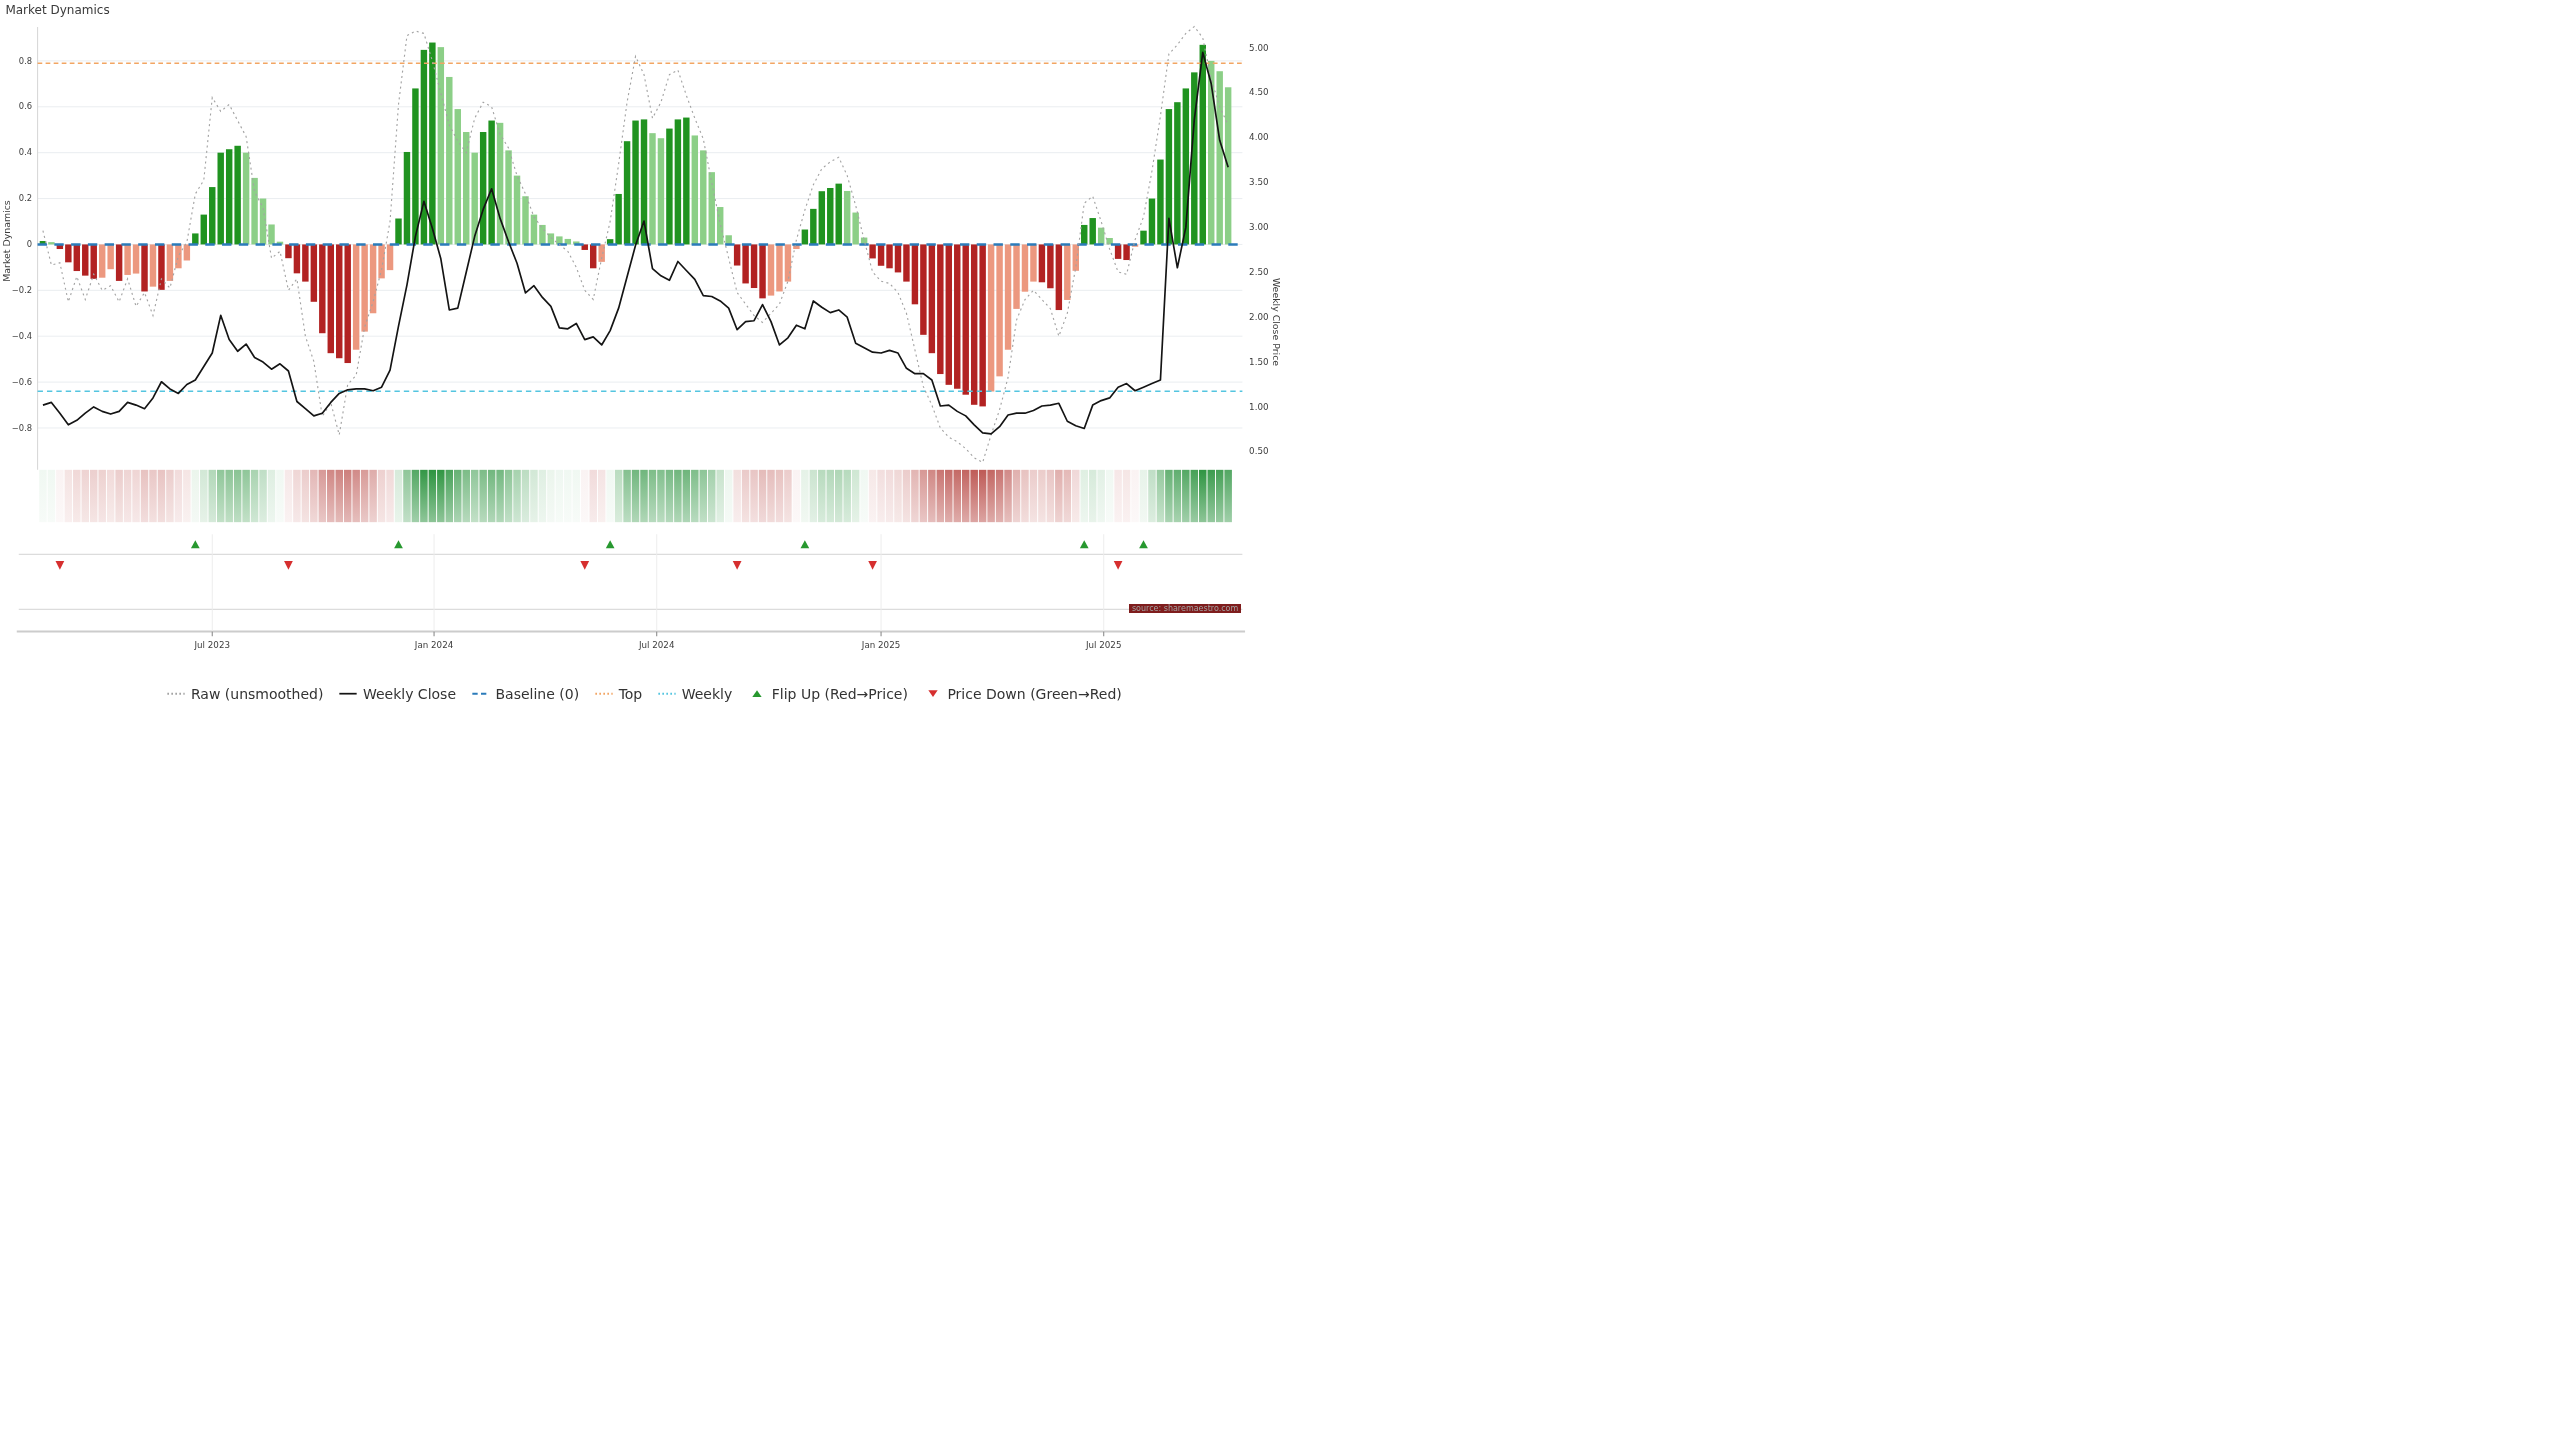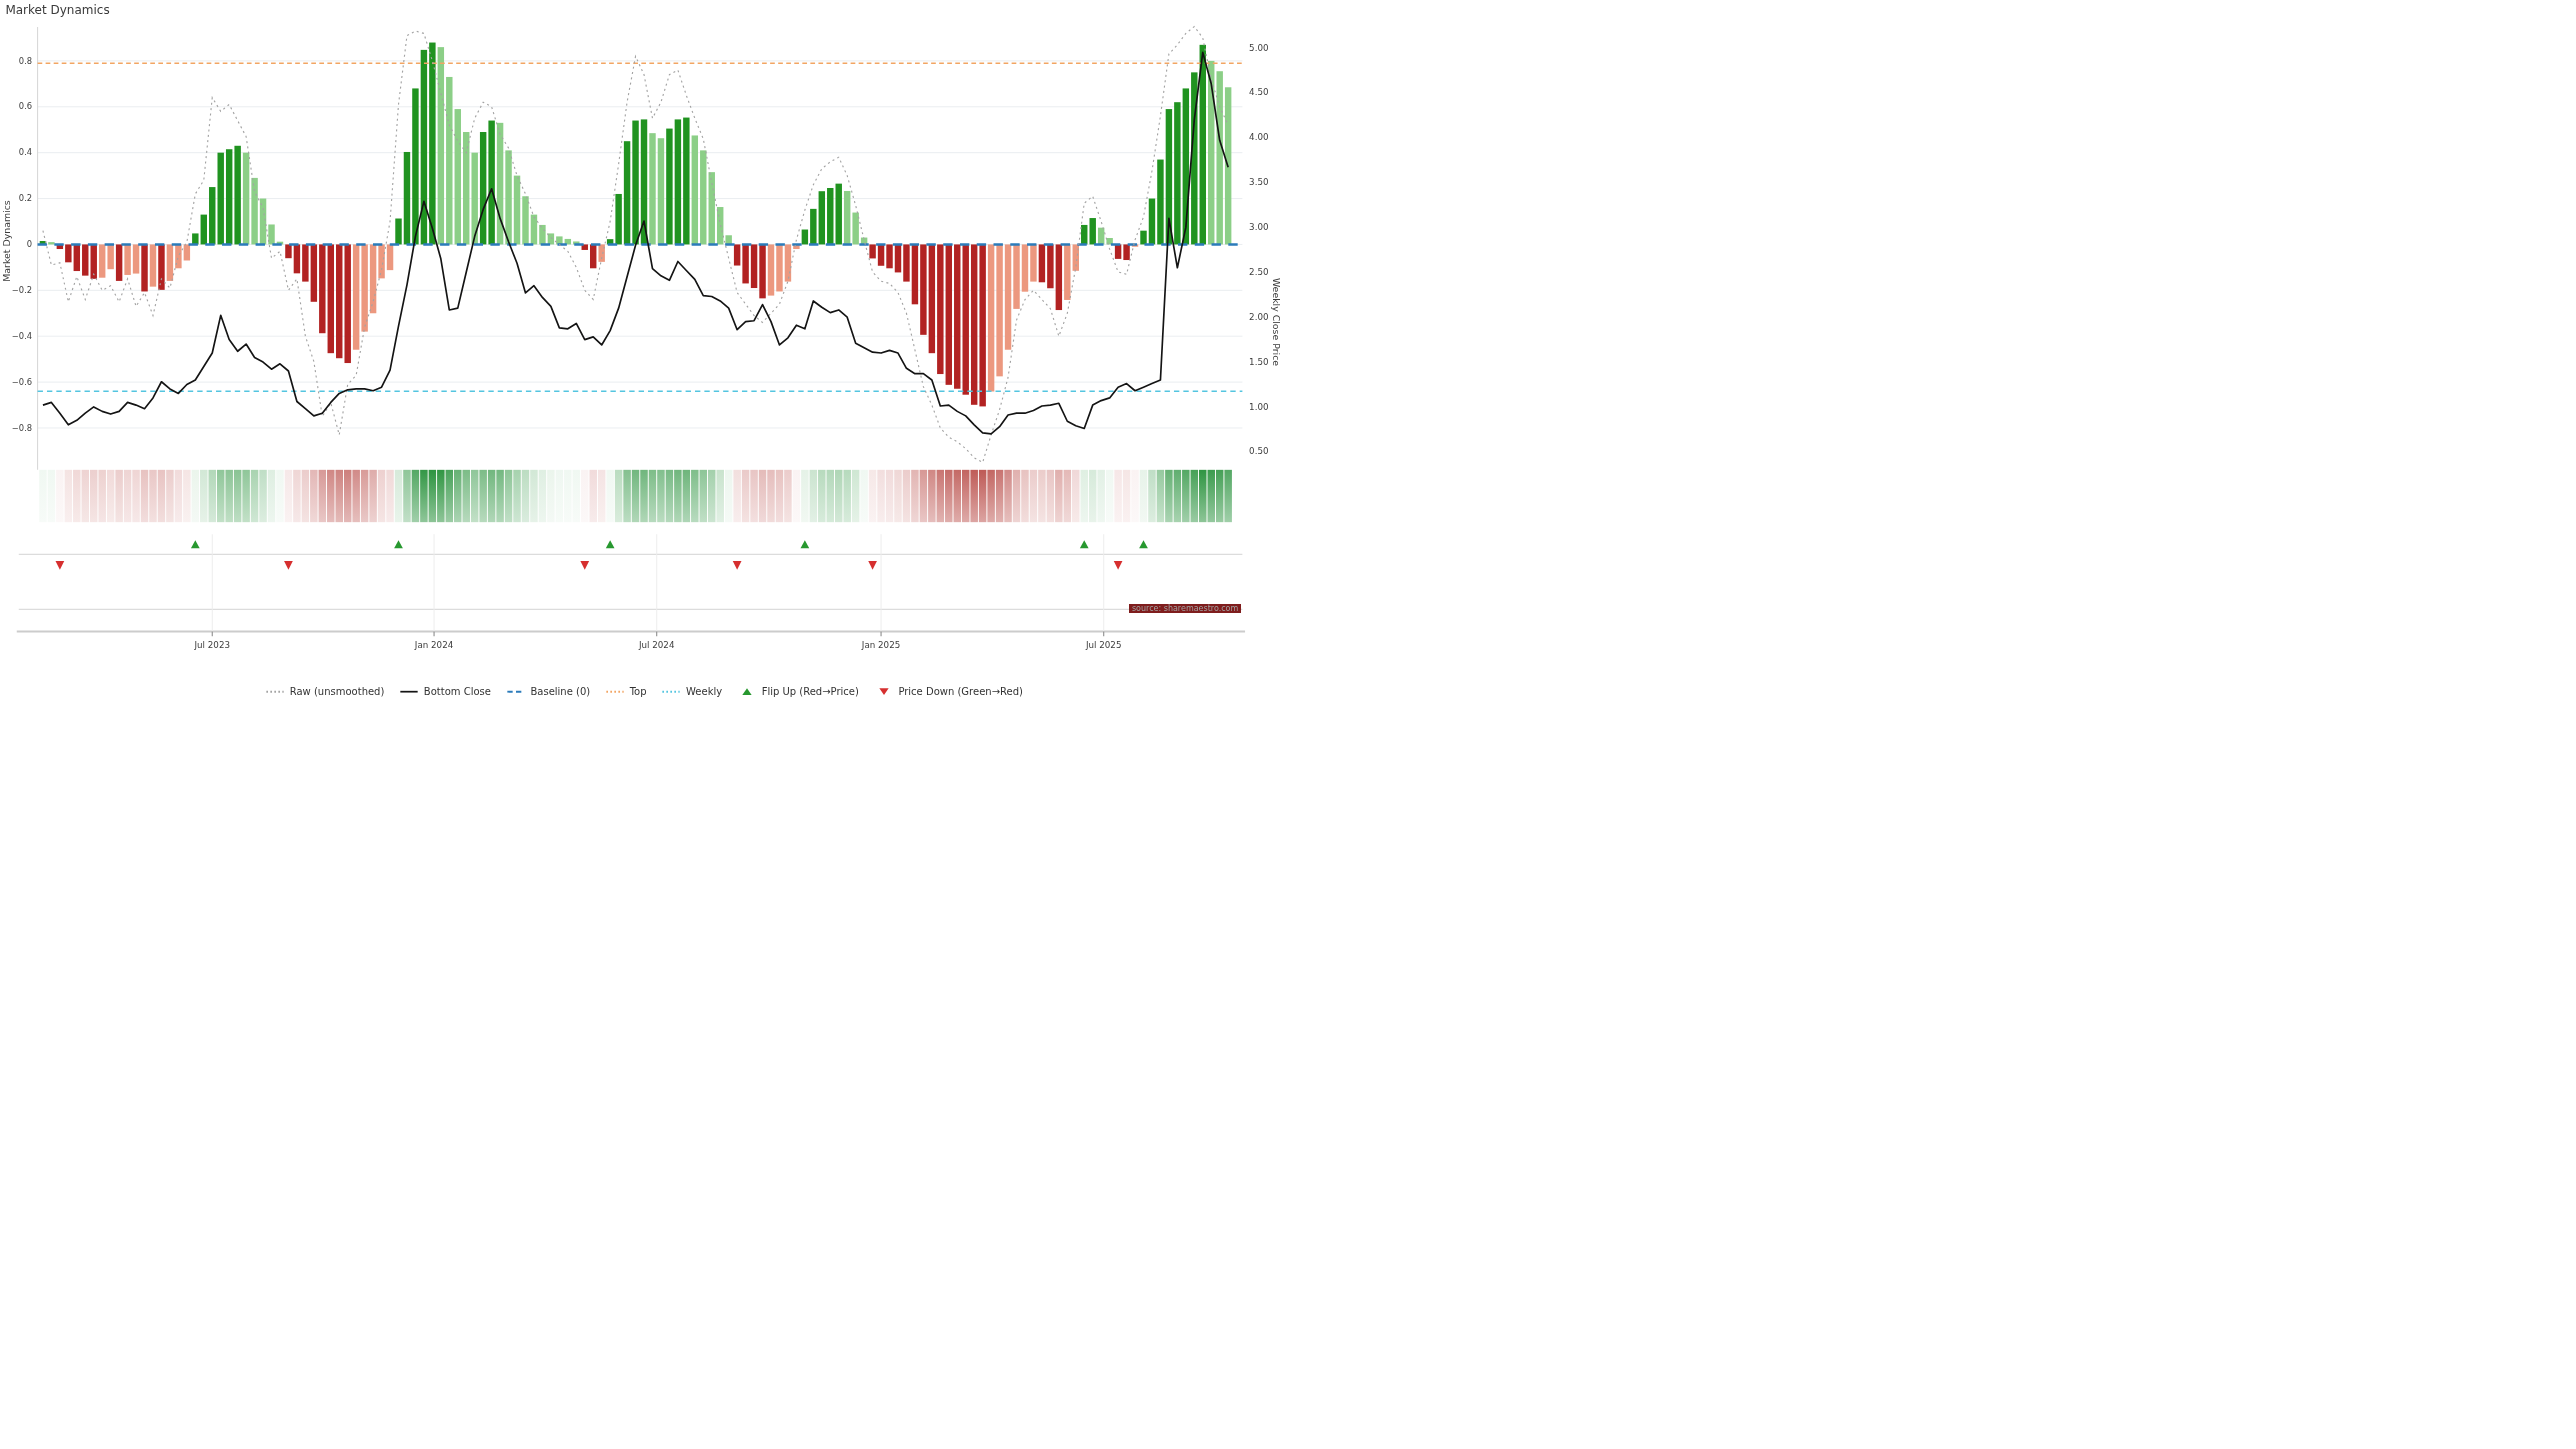--- a/index.html
+++ b/index.html
@@ -5,21 +5,21 @@
   html,body{margin:0;padding:0;background:#ffffff;}
   body{font-family:"DejaVu Sans","Liberation Sans",sans-serif;}
   #fig{position:relative;width:1288px;height:725px;background:#fff;overflow:hidden;}
   #chart-title{position:absolute;left:5.4px;top:3.4px;font-size:12px;color:#3a3a3a;}
   #left-axis-label{position:absolute;left:1.3px;top:241px;transform:translateY(-50%) rotate(180deg);
     writing-mode:vertical-rl;font-size:9.4px;color:#3d3d3d;}
   #right-axis-label{position:absolute;left:1271px;top:322px;transform:translateY(-50%);
     writing-mode:vertical-rl;font-size:9.4px;color:#3d3d3d;}
   #source-note{position:absolute;right:47px;top:604px;font-size:8px;color:#a2a2a2;background:#7f1d1d;padding:0 2.7px;}
   #legend{position:absolute;left:0;top:686px;width:100%;display:flex;justify-content:center;
-    align-items:center;gap:14.8px;font-size:10px;color:#333;}
+    align-items:center;gap:14.8px;font-size:14px;color:#333;}
   .legend-item{display:flex;align-items:center;gap:4.7px;white-space:nowrap;}
   svg text{font-family:"DejaVu Sans","Liberation Sans",sans-serif;}
 </style>
 </head>
 <body>
 
 <div id="fig">
   <div id="chart-title">Market Dynamics</div>
   <div id="left-axis-label">Market Dynamics</div>
   <div id="right-axis-label">Weekly Close Price</div>
@@ -946,21 +946,21 @@
       <div class="legend-item">
         <svg width="20" height="9.4" viewBox="0 0 30 14">
           <line x1="2" x2="28" y1="7" y2="7" stroke="#a3a3a3" stroke-width="2.8" stroke-dasharray="2.5 3.5"></line>
         </svg>
         <span>Raw (unsmoothed)</span>
       </div>
       <div class="legend-item">
         <svg width="20" height="9.4" viewBox="0 0 30 14">
           <line x1="2" x2="28" y1="7" y2="7" stroke="#141414" stroke-width="2.6"></line>
         </svg>
-        <span>Bottom Close</span>
+        <span>Weekly Close</span>
       </div>
       <div class="legend-item">
         <svg width="20" height="9.4" viewBox="0 0 30 14">
           <line x1="2" x2="28" y1="7" y2="7" stroke="#2b7bba" stroke-width="2.8" stroke-dasharray="8 5"></line>
         </svg>
         <span>Baseline (0)</span>
       </div>
       <div class="legend-item">
         <svg width="20" height="9.4" viewBox="0 0 30 14">
           <line x1="2" x2="28" y1="7" y2="7" stroke="#f2a563" stroke-width="2.8" stroke-dasharray="2.5 3.5"></line>

